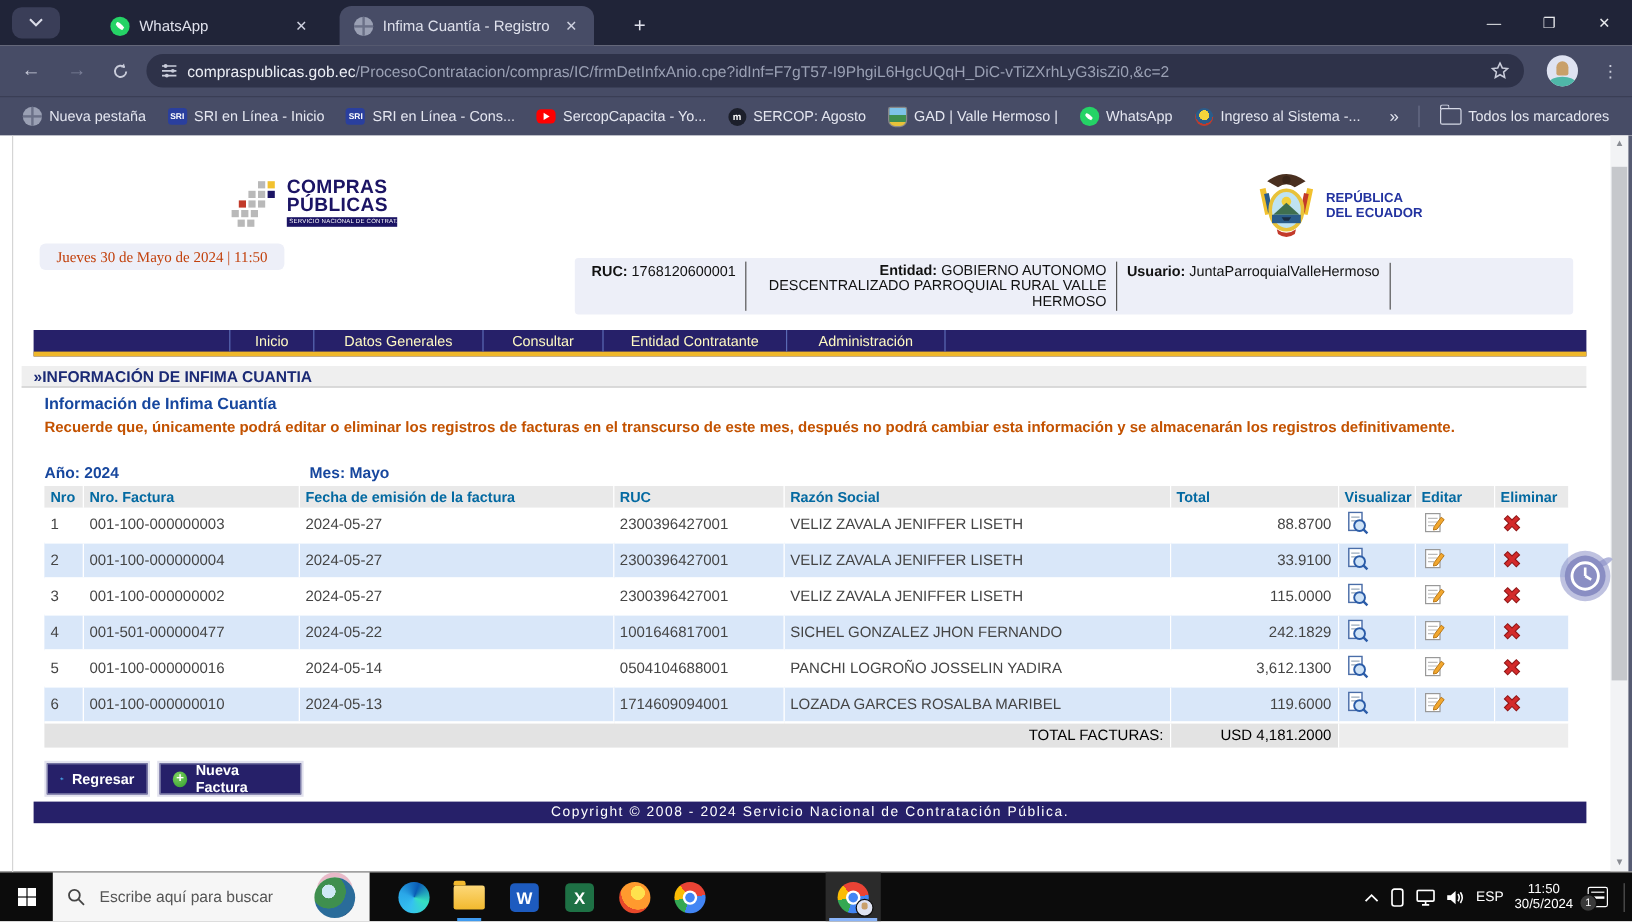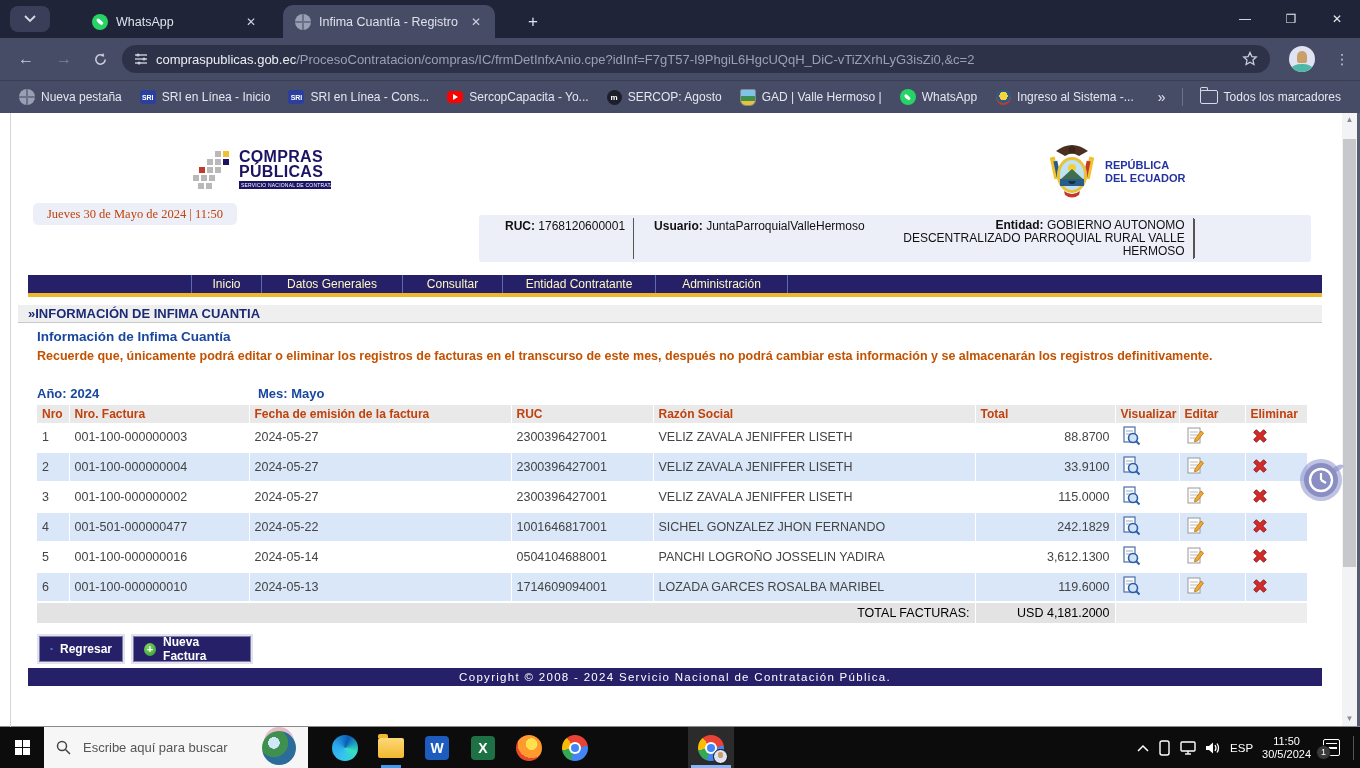--- a/index.html
+++ b/index.html
@@ -63,41 +63,41 @@
   .sqs .red{background:#c23a2a;}
   .cp-text{line-height:15px;font-weight:bold;font-size:16px;color:#1b1464;letter-spacing:.3px;}
   .cp-tag{margin-top:2px;background:#1b1464;color:#fff;font-size:5px;line-height:8px;height:8px;padding:0 2px;white-space:nowrap;overflow:hidden;width:88px;letter-spacing:.2px;}
   .site-title{position:absolute;left:0;right:90px;top:48px;text-align:center;font-size:23px;font-weight:bold;color:#1b1464;}
   .ec-logo{position:absolute;left:1046px;top:30px;display:flex;align-items:center;gap:7px;}
   .ec-name{font-size:11px;font-weight:bold;color:#2333a0;line-height:13px;}
 
   .datebox{position:absolute;left:33px;top:90px;height:22px;line-height:22px;background:#edeff8;border-radius:5px;padding:0 14px;font-size:12.5px;color:#c2410c;font-family:Liberation Serif, serif;}
   .infobox{position:absolute;left:479px;top:102px;width:832px;box-sizing:border-box;background:#edeff8;border-radius:3px;padding:3px 6px;font-size:12px;color:#111;display:flex;align-items:stretch;}
   .infobox b{font-weight:bold;}
-  .seg{padding:1px 8px;margin-left:12px;}
+  .seg{padding:1px 8px;}
   .seg.ruc{white-space:nowrap;border-right:1px solid #555;}
   .seg.ent{max-width:292px;text-align:right;border-right:1px solid #555;line-height:13px;}
   .seg.usr{white-space:nowrap;}
   .seg.out{white-space:nowrap;color:#1b1464;font-weight:bold;}
   .seg.out .lnk{text-decoration:underline;cursor:pointer;}
   .usr-sep{width:1px;background:#555;margin:1px 0;}
 
   .mainnav{position:absolute;left:28px;top:162px;width:1294px;height:18px;background:#262069;border-bottom:4px solid #efb72a;display:flex;font-size:12px;color:#fef9c3;}
   .mainnav .sp{width:163px;}
   .nav-it{display:flex;align-items:center;justify-content:center;border-left:1px solid #5a6ab5;box-sizing:border-box;}
   .nav-it.last{border-right:1px solid #5a6ab5;}
 
   .crumb{position:absolute;left:18px;top:192px;width:1304px;height:18px;background:#efefef;border-bottom:1px solid #c9c9c9;display:flex;align-items:center;padding-left:10px;box-sizing:border-box;font-size:13px;font-weight:bold;color:#1b2a75;}
   .subtitle{position:absolute;left:37px;top:216px;font-size:13.5px;font-weight:bold;color:#17479e;}
   .warning{position:absolute;left:37px;top:236px;width:1245px;font-size:12.5px;font-weight:bold;color:#c35200;line-height:14px;}
   .yearlbl{position:absolute;left:37px;top:273px;font-size:13px;font-weight:bold;color:#17479e;}
   .monthlbl{position:absolute;left:258px;top:273px;font-size:13px;font-weight:bold;color:#17479e;}
 
   table.inv{position:absolute;left:37px;top:292px;width:1270px;border-collapse:collapse;font-size:12.5px;color:#444;table-layout:fixed;}
-  table.inv th{background:#e9e9e9;font-size:12px;font-weight:bold;color:#c2410c;text-align:left;padding:2px 5px;border-right:1px solid #fff;height:14px;}
+  table.inv th{background:#e9e9e9;font-size:12px;font-weight:bold;color:#0369a1;text-align:left;padding:2px 5px;border-right:1px solid #fff;height:14px;}
   table.inv td{padding:2px 5px;height:24px;border-right:1px solid #fff;border-bottom:2px solid #fff;}
   tr.r-even td{background:#d9e7f9;}
   td.num{text-align:right;padding-right:8px;}
   td.icoc{text-align:left;padding-left:8px;}
   tr.totrow td{background:#e3e3e3;font-weight:normal;color:#000;font-size:12.5px;height:16px;border-bottom:none;}
   tr.totrow td.tail{background:#ededed;}
 
   .btn{position:absolute;top:523px;height:26px;background:#262069;color:#fff;font-weight:bold;font-size:12px;display:flex;align-items:center;gap:7px;padding:0 10px;box-sizing:border-box;border:1px solid #7d7da8;box-shadow:0 0 0 2px #e2e2ee;}
   .btn.back{left:39px;width:84px;}
   .btn.new{left:133px;width:118px;}
@@ -292,22 +292,22 @@
         <rect x="14" y="36" width="24" height="7" fill="#2a5c8a"></rect>
         <path d="M22 38 L30 38 L28 41 L24 41 Z" fill="#1a2e44"></path>
         <path d="M18 48 Q26 54 34 48 L33 52 Q26 57 19 52 Z" fill="#c23a2a"></path>
       </svg>
       <div class="ec-name"><span>REPÚBLICA</span><br><span>DEL ECUADOR</span></div>
     </div>
 
     <div class="datebox">Jueves 30 de Mayo de 2024 | 11:50</div>
     <div class="infobox">
       <div class="seg ruc"><b>RUC:</b> <span>1768120600001</span></div>
+      <div class="seg ent"><b>Entidad:</b> <span>GOBIERNO AUTONOMO DESCENTRALIZADO PARROQUIAL RURAL VALLE HERMOSO</span></div>
       <div class="seg usr"><b>Usuario:</b> <span>JuntaParroquialValleHermoso</span></div>
-      <div class="seg ent"><b>Entidad:</b> <span>GOBIERNO AUTONOMO DESCENTRALIZADO PARROQUIAL RURAL VALLE HERMOSO</span></div>
       <div class="usr-sep"></div>
     </div>
 
     <div class="mainnav">
       <div class="sp"></div>
       <div class="nav-it" style="width:70px;">Inicio</div>
       <div class="nav-it" style="width:141px;">Datos Generales</div>
       <div class="nav-it" style="width:100px;">Consultar</div>
       <div class="nav-it" style="width:153px;">Entidad Contratante</div>
       <div class="nav-it last" style="width:133px;">Administración</div>

